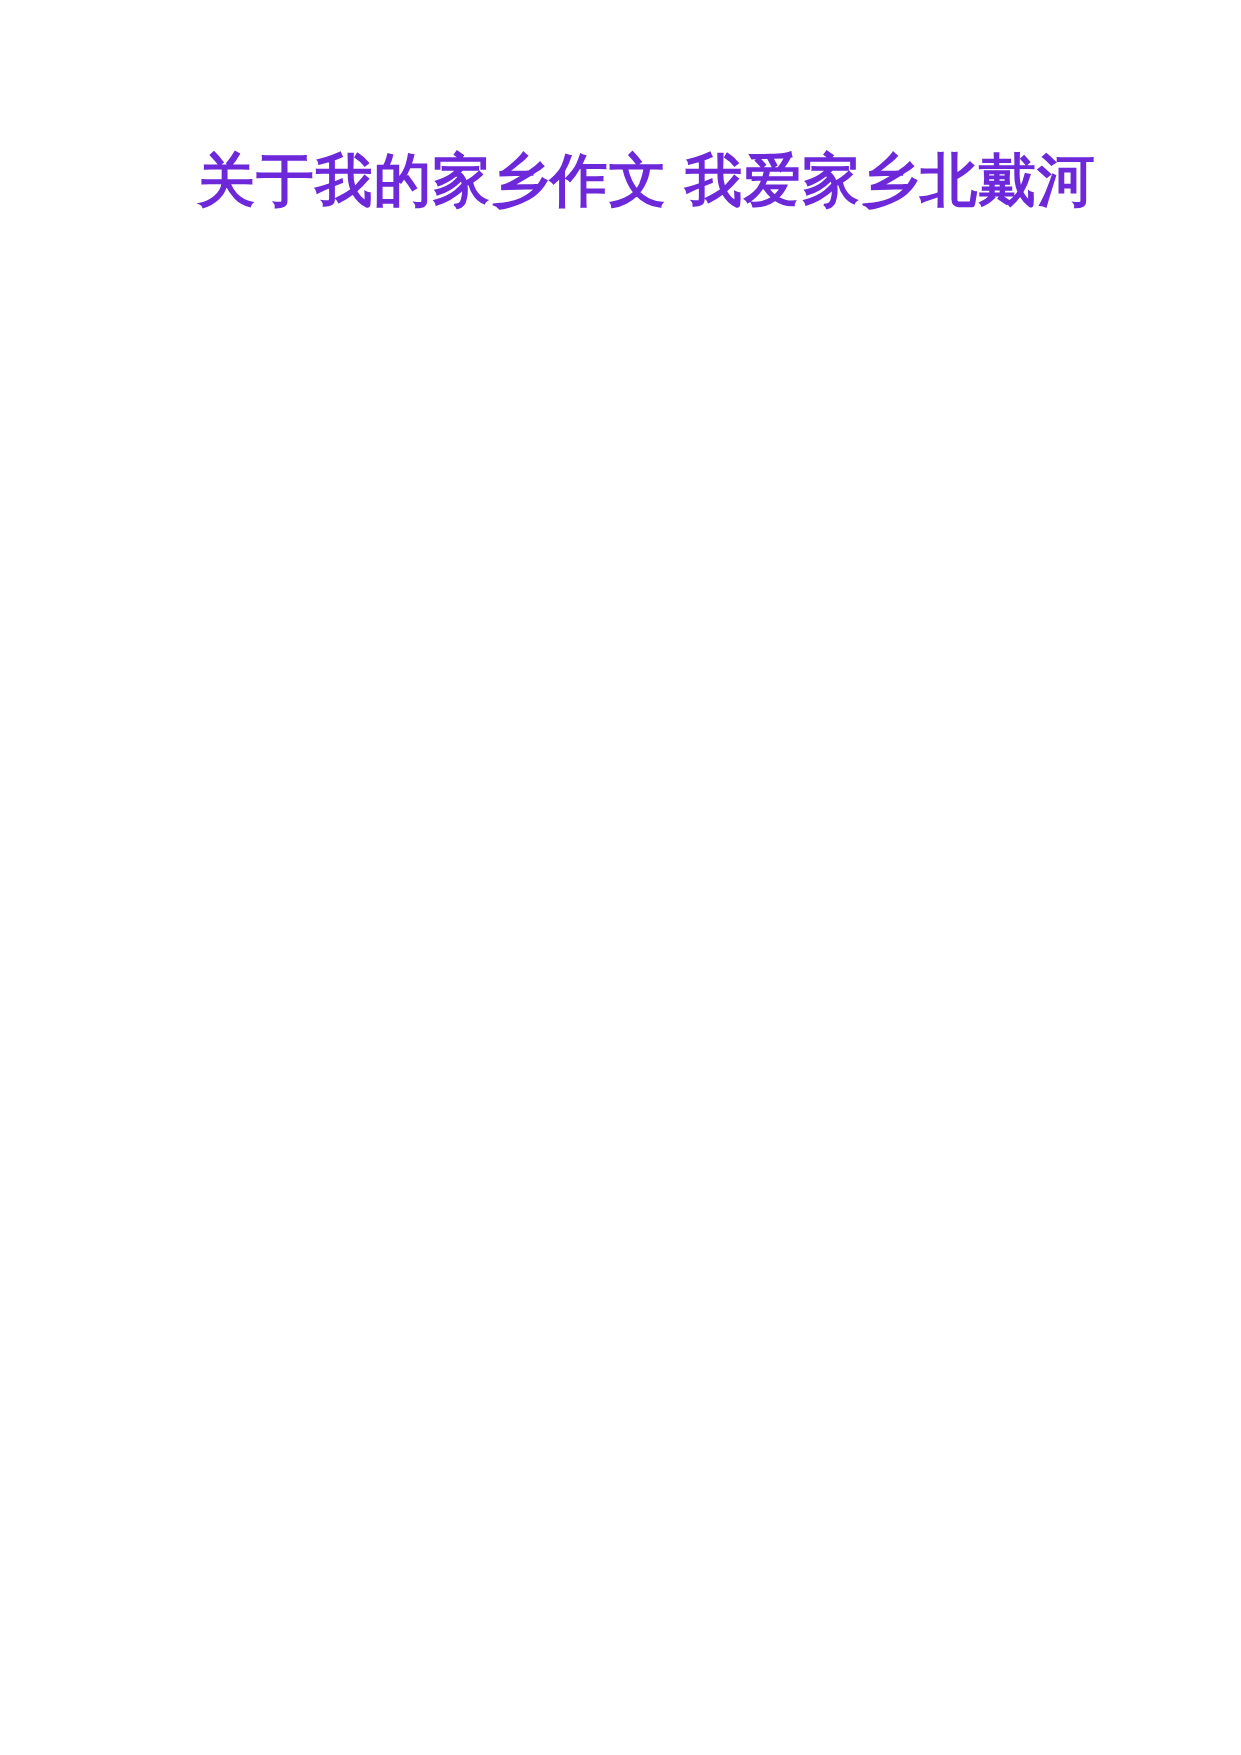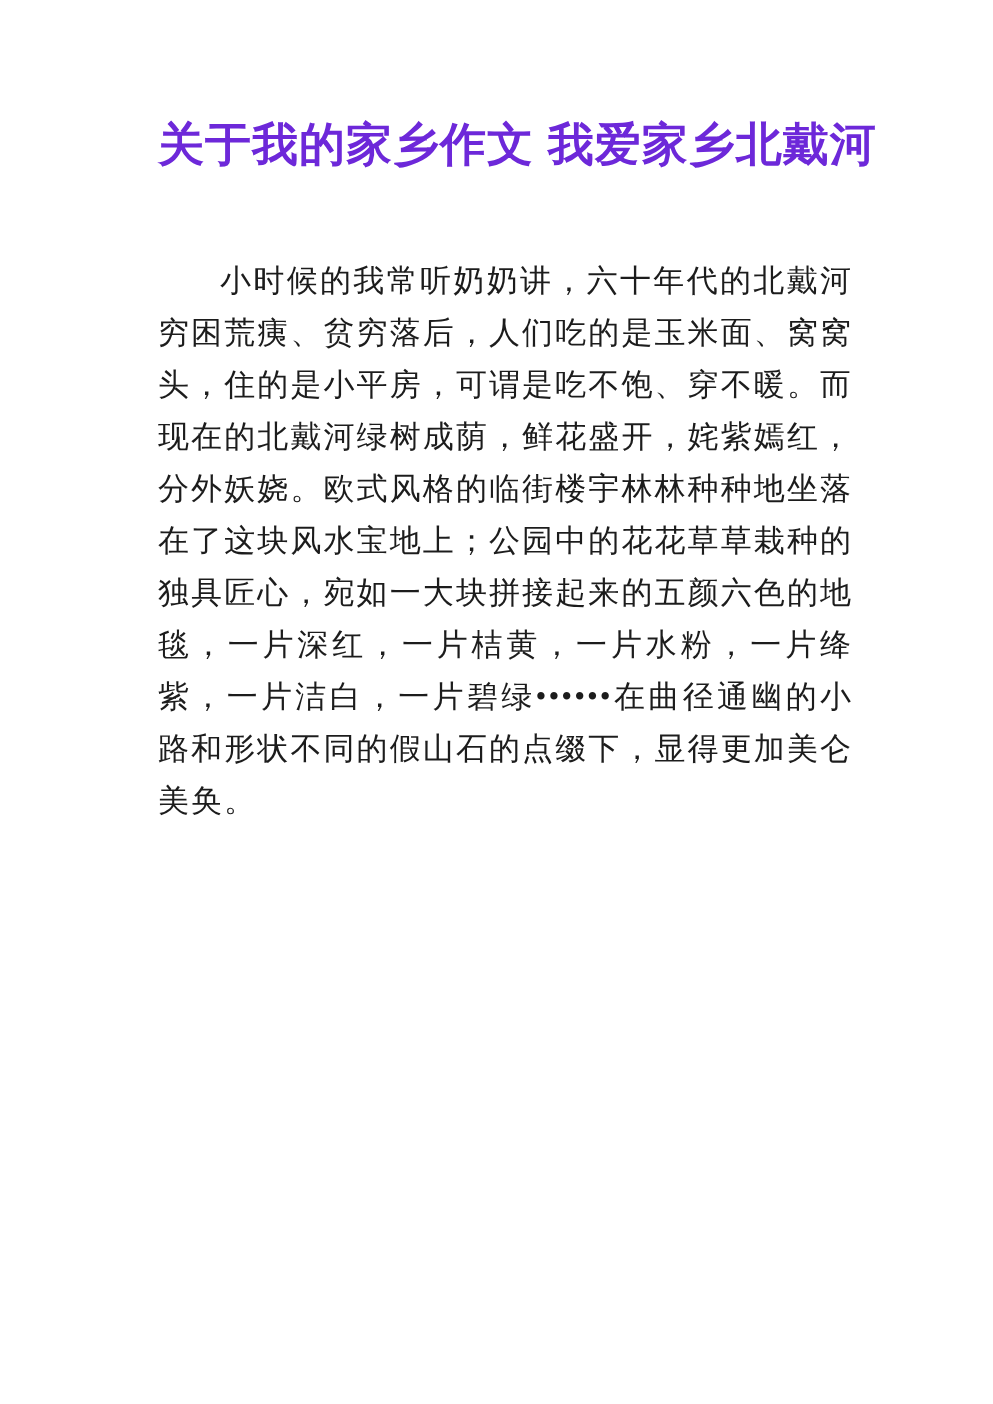--- a/index.html
+++ b/index.html
@@ -43,15 +43,14 @@
     color: #1c1c1c;
   }
 </style>
 </head>
 <body>
 
 <div class="page">
   <h1 class="doc-title">关于我的家乡作文 我爱家乡北戴河</h1>
 
   <div class="doc-body">
-    <p>小时候的我常听奶奶讲，六十年代的北戴河穷困荒痍、贫穷落后，人们吃的是玉米面、窝窝头，住的是小平房，可谓是吃不饱、穿不暖。而现在的北戴河绿树成荫，鲜花盛开，姹紫嫣红，分外妖娆。欧式风格的临街楼宇林林种种地坐落在了这块风水宝地上；公园中的花花草草栽种的独具匠心，宛如一大块拼接起来的五颜六色的地毯，一片深红，一片桔黄，一片水粉，一片绛紫，一片洁白，一片碧绿••••••在曲径通幽的小路和形状不同的假山石的点缀下，显得更加美仑美奂。</p>
   </div>
 </div>
 
 </body></html>

